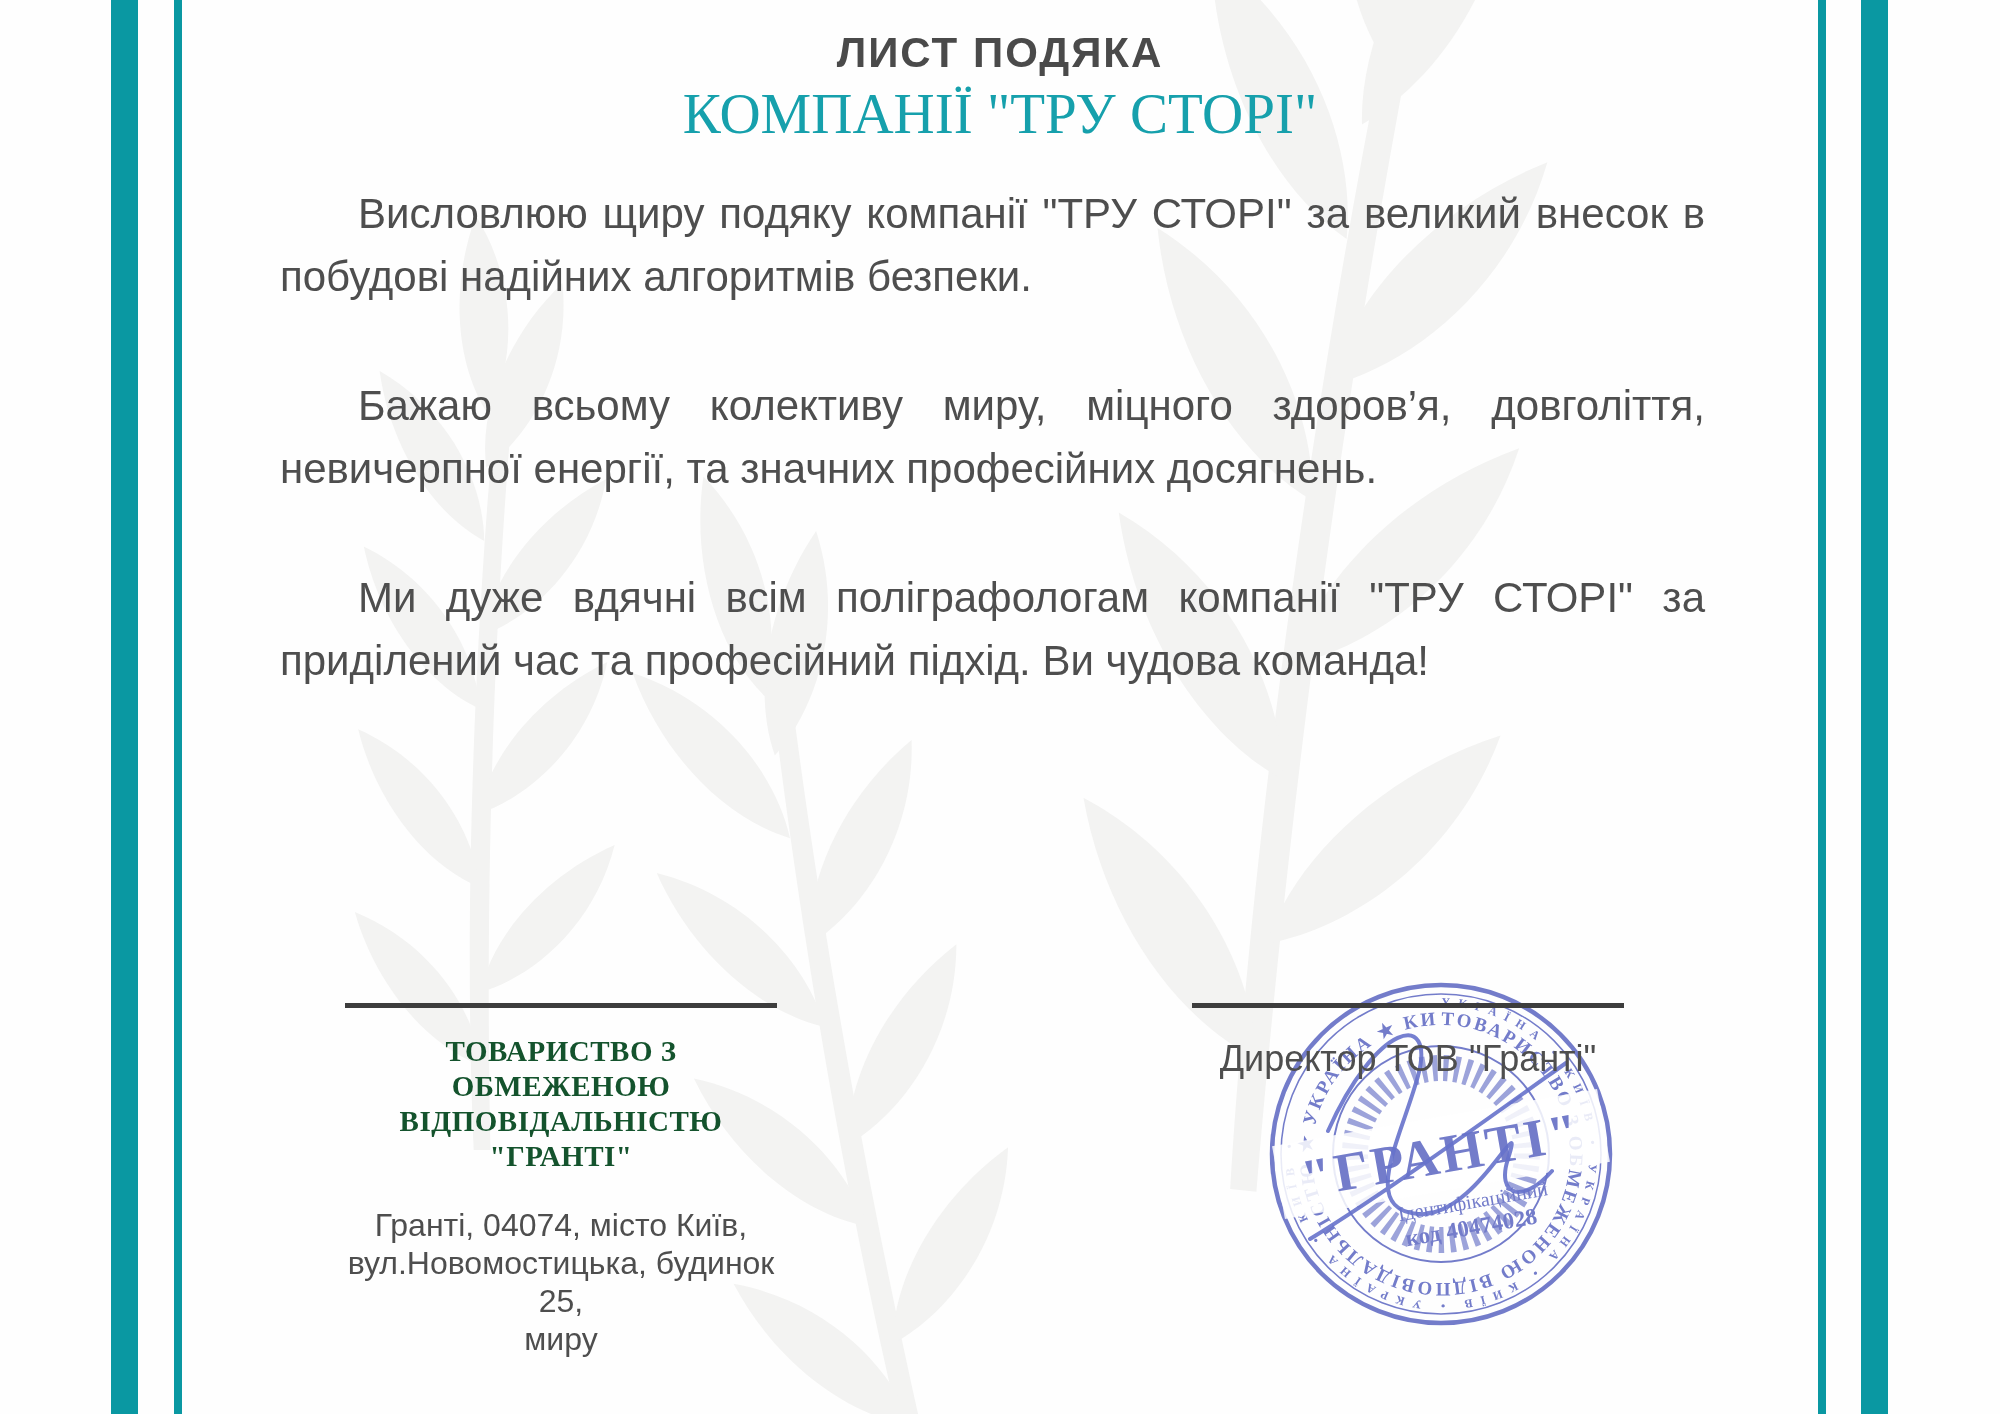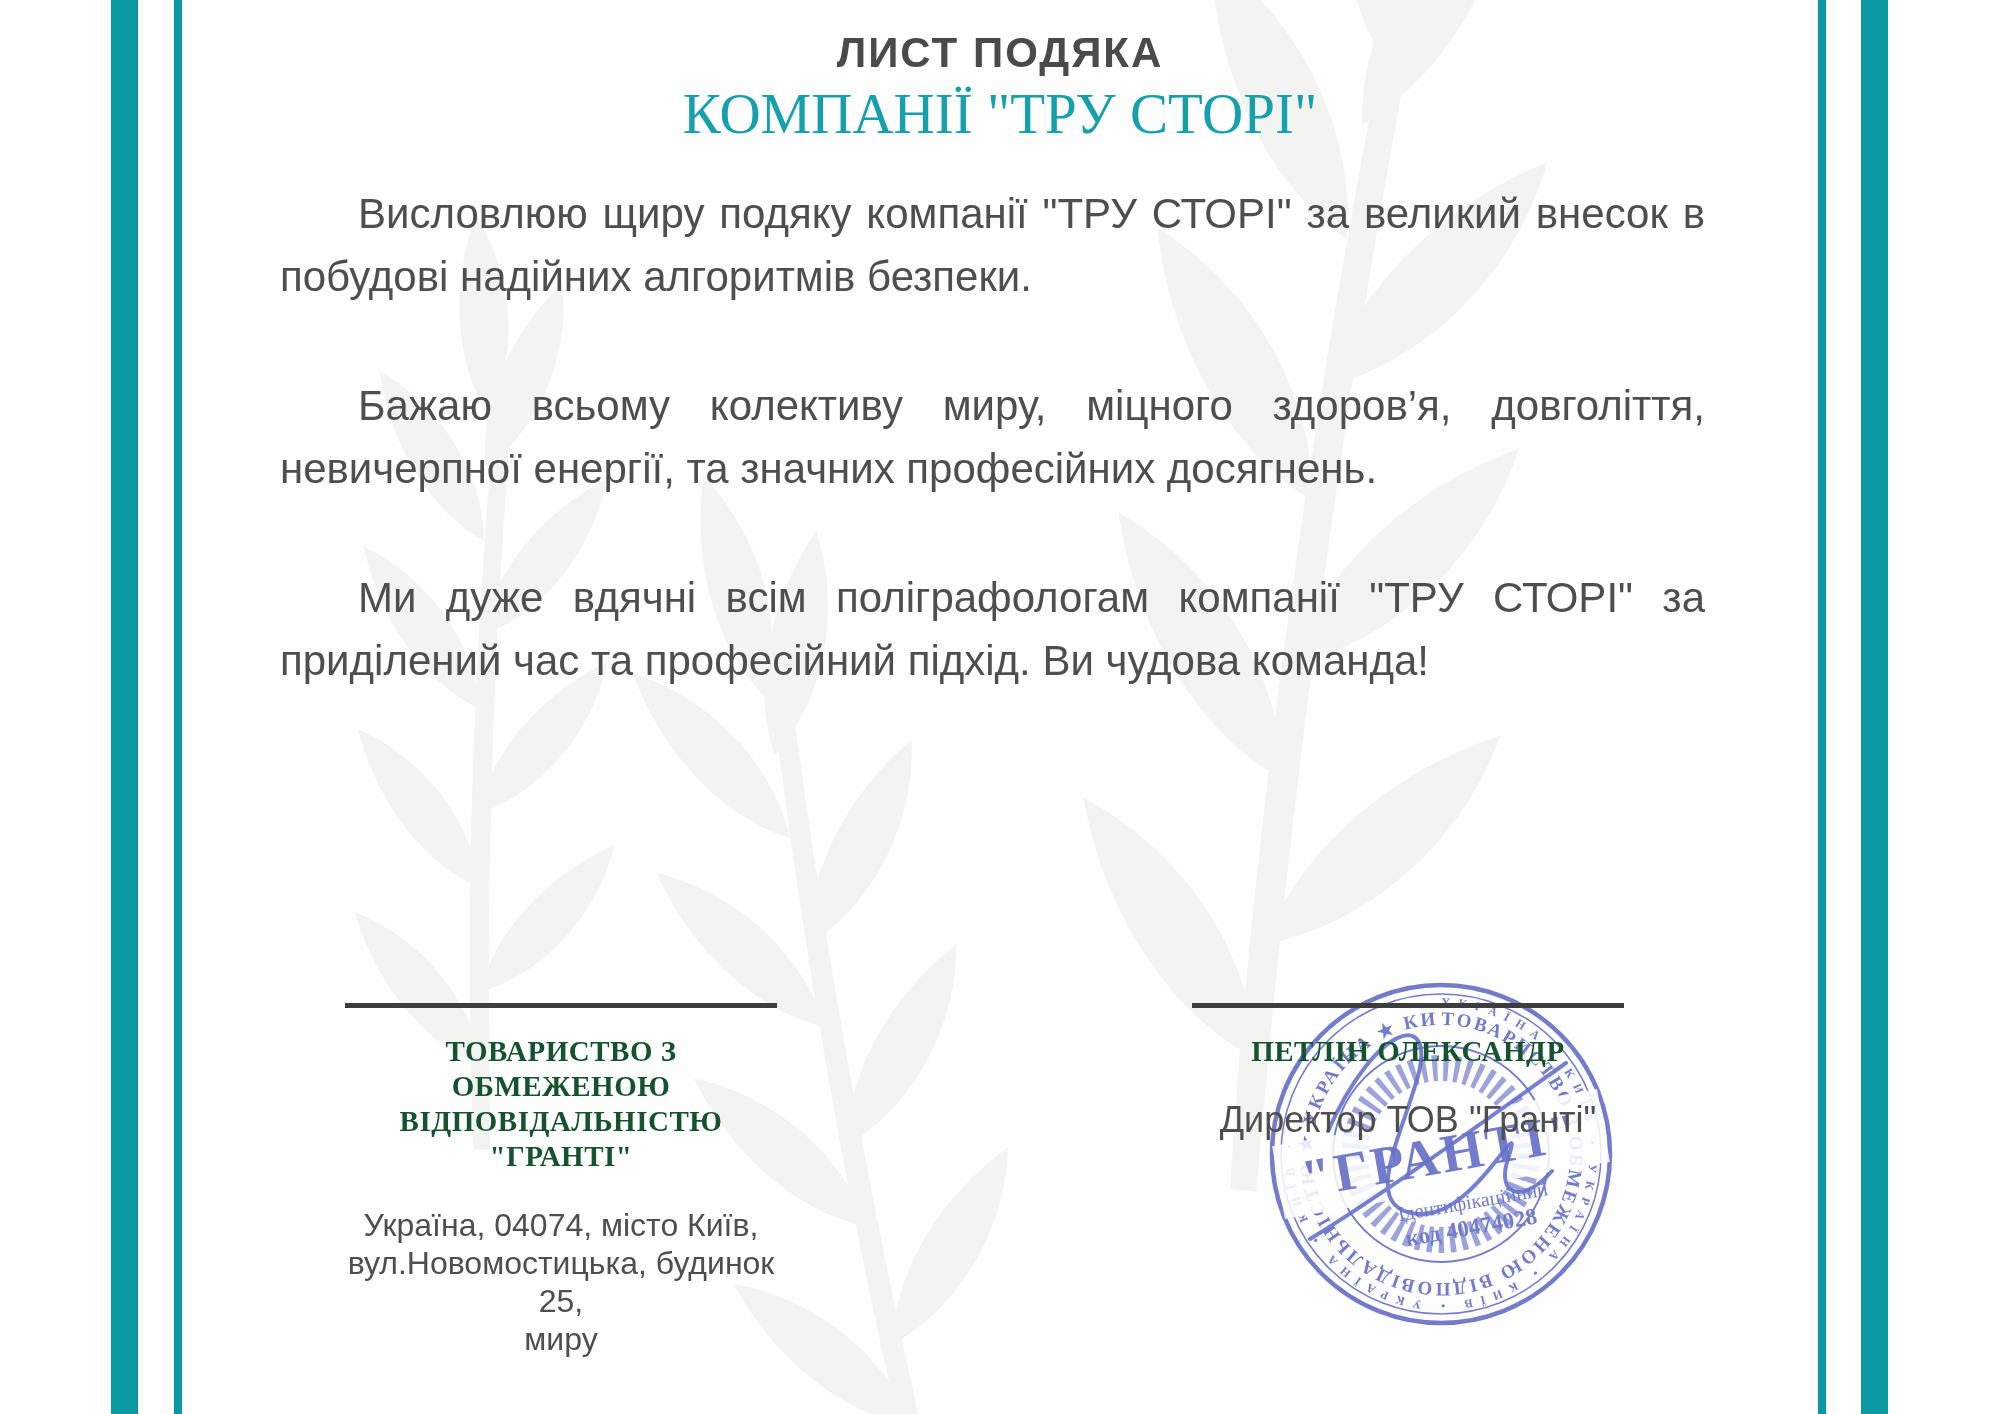--- a/index.html
+++ b/index.html
@@ -123,23 +123,22 @@
   </g>
 </svg>
 
 <div class="sig-block left">
   <div class="sig-rule"></div>
   <div class="sig-heading">
     <div>ТОВАРИСТВО З ОБМЕЖЕНОЮ</div>
     <div>ВІДПОВІДАЛЬНІСТЮ "ГРАНТІ"</div>
   </div>
   <div class="sig-address">
-    <div>Україна, 04074, місто Київ,</div>
+    <div>Гранті, 04074, місто Київ,</div>
     <div>вул.Новомостицька, будинок 25,</div>
     <div>миру</div>
   </div>
 </div>
 
 <div class="sig-block right">
   <div class="sig-rule"></div>
-  <div class="sig-heading">ПЕТЛІН ОЛЕКСАНДР</div>
   <div class="sig-role">Директор ТОВ "Гранті"</div>
 </div>
 
 </body></html>

